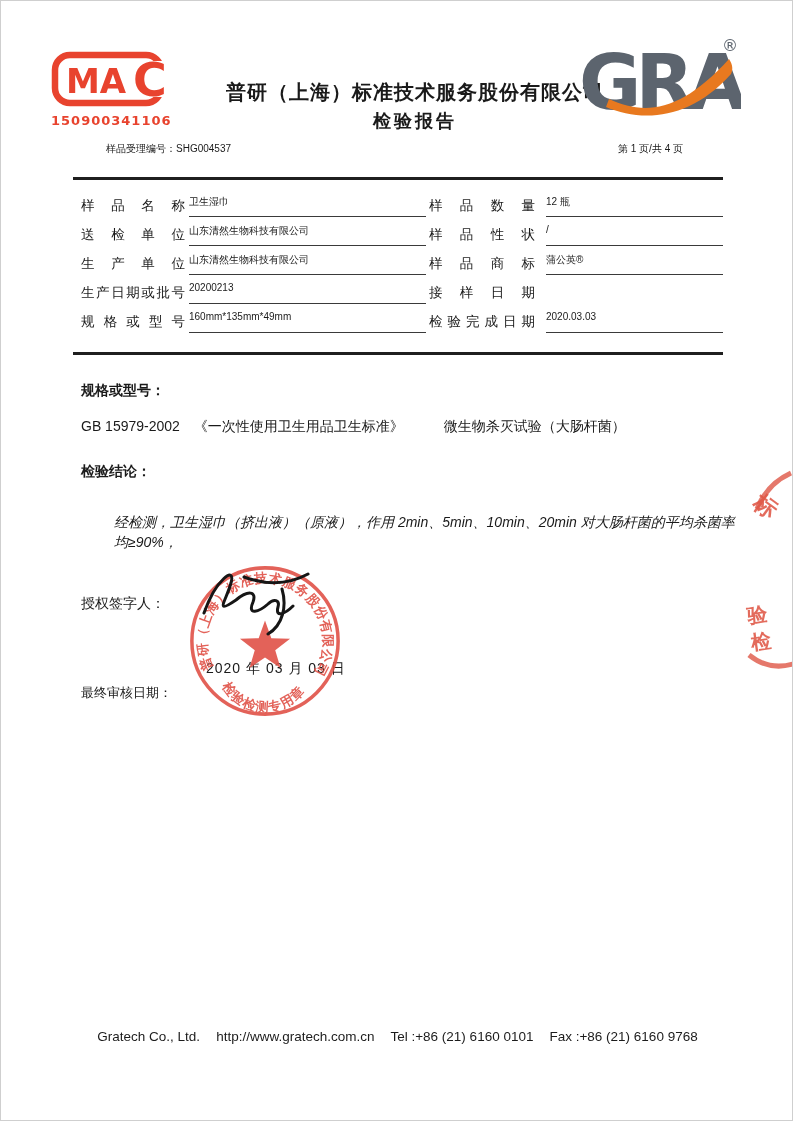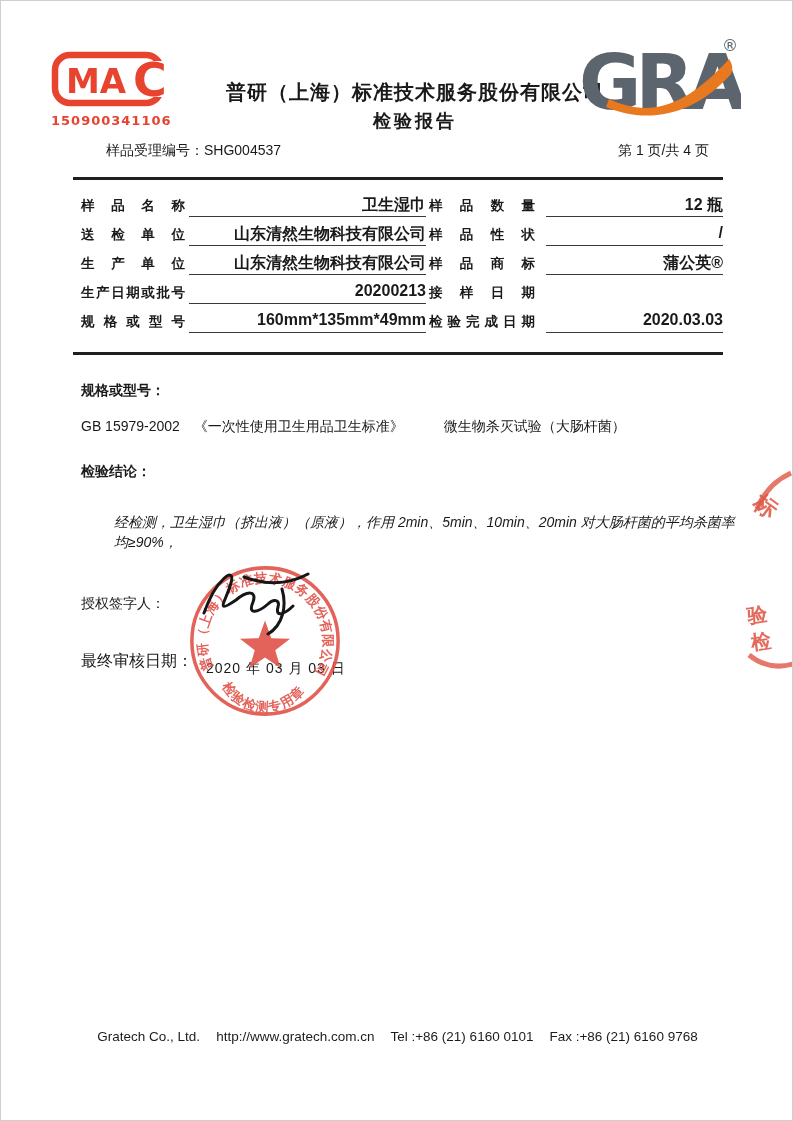--- a/index.html
+++ b/index.html
@@ -9,49 +9,49 @@
     overflow:hidden;font-family:"Liberation Sans","DejaVu Sans",sans-serif;color:#1a1a1a;
   }
   .abs{position:absolute;}
   
   #cma-number{left:50px;top:112px;width:116px;text-align:left;color:#e8432e;
     font-weight:bold;font-size:13px;letter-spacing:1px;font-family:"DejaVu Sans",sans-serif;}
   #company-title{left:154px;top:78px;width:520px;text-align:center;font-size:20px;
     font-weight:bold;letter-spacing:1px;}
   #report-title{left:154px;top:108px;width:520px;text-align:center;font-size:18px;
     font-weight:bold;letter-spacing:3px;}
-  #meta-row{left:0;top:141px;width:793px;height:20px;font-size:14px;}
+  #meta-row{left:0;top:141px;width:793px;height:20px;font-size:10px;}
   #sample-no-wrap{position:absolute;left:105px;top:0;}
   #page-indicator{position:absolute;left:617px;top:0;}
   .rule{left:72px;width:650px;height:3px;background:#1f1f1f;}
   #rule-top{top:176px;}
   #rule-bottom{top:351px;}
   
   #info-table{left:72px;top:190px;width:650px;}
-  .trow{position:relative;height:29px;font-weight:bold;}
+  .trow{position:relative;height:29px;}
   .lbl{position:absolute;display:inline-block;text-align:justify;text-align-last:justify;
     font-size:13.5px;top:6px;}
-  .val{position:absolute;font-size:16px;top:4px;height:21px;
-    border-bottom:1px solid #3a3a3a;text-align:right;}
+  .val{position:absolute;font-size:10px;top:4px;height:21px;
+    border-bottom:1px solid #3a3a3a;}
   .l-lbl{left:8px;width:104px;}
   .l-val{left:116px;width:237px;}
   .r-lbl{left:356px;width:106px;}
   .r-val{left:473px;width:177px;}
   
   .sec-head{left:80px;font-size:14px;font-weight:bold;}
   #basis-head{top:381px;}
   #basis-line{left:80px;top:417px;width:640px;font-size:14px;display:flex;}
   #basis-code{margin-right:14px;}
   #basis-test{margin-left:40px;}
   #conclusion-head{top:462px;}
   .conc-line{left:113px;width:625px;font-size:14px;line-height:20px;}
   #conc-1{top:511px;font-style:italic;}
   #conc-2{top:544px;}
   #signer-label{left:80px;top:594px;font-size:14px;}
-  #review-label{left:80px;top:650px;font-size:16px;}
+  #review-label{left:80px;top:683px;font-size:13px;}
   #review-date{left:205px;top:659px;font-size:14px;letter-spacing:1px;}
   
   #stamp{left:186px;top:562px;width:156px;height:156px;opacity:.9;}
   #signature{left:185px;top:548px;width:170px;height:100px;}
   .edge-frag{color:rgba(223,86,70,.88);font-weight:bold;}
   #edge-frag-1{left:753px;top:490px;font-size:23px;transform:rotate(36deg);}
   #edge-frag-2{left:748px;top:599px;font-size:20px;letter-spacing:2px;transform:rotate(-8deg);}
   #edge-strokes{left:744px;top:466px;width:49px;height:215px;}
   
   #footer{left:0;top:1028px;width:793px;display:flex;justify-content:center;

